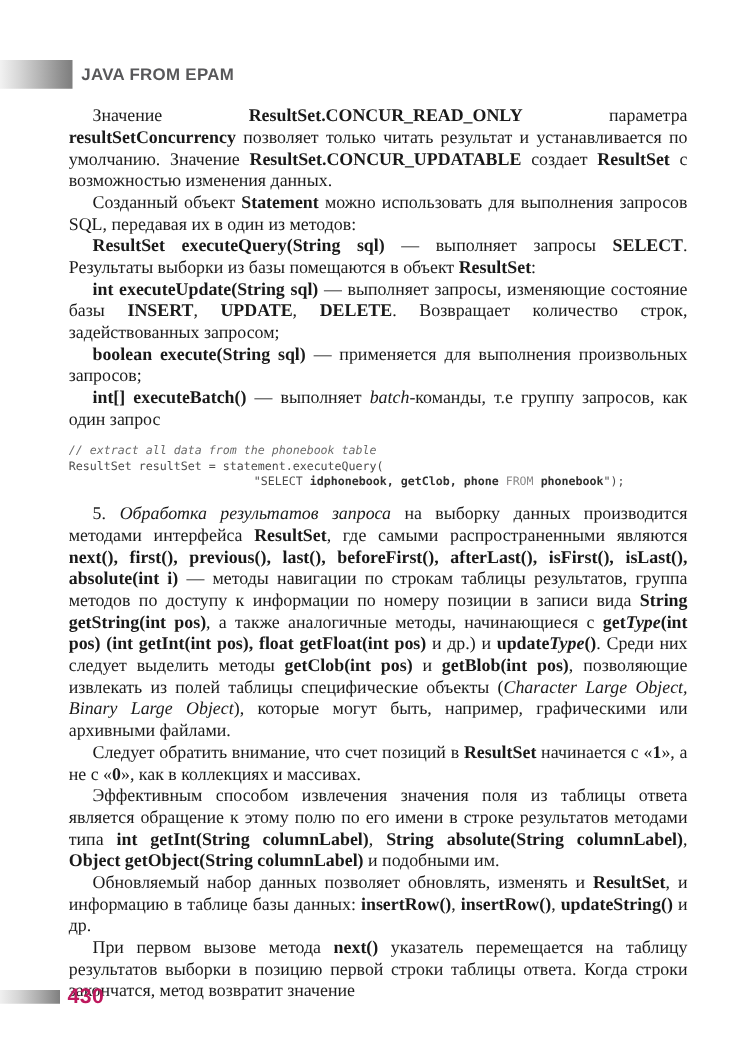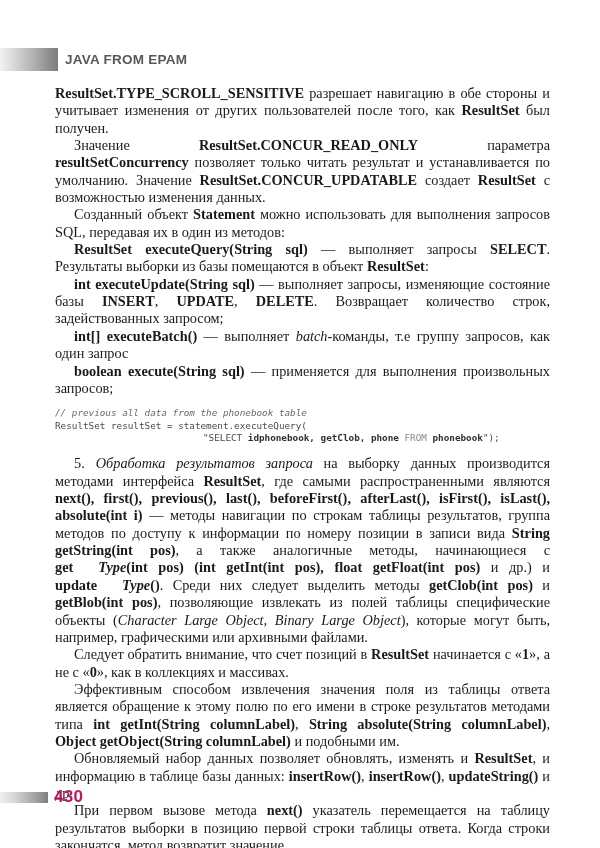--- a/index.html
+++ b/index.html
@@ -63,21 +63,21 @@
     line-height: 17.35px;
     text-align: justify;
     text-indent: 19px;
     hyphens: manual;
     -webkit-hyphens: manual;
   }
   p.para.noindent { text-indent: 0; }
 
   p.para b { font-weight: bold; }
   p.para i { font-style: italic; }
-  .bi { font-weight: bold; font-style: italic; padding-left: 25px; }
+  .bi { font-weight: bold; font-style: italic; }
 
   
   p.numitem {
     margin: 0;
     font-size: 14.3px;
     line-height: 17.35px;
     text-indent: 19px;
     text-align: left;
   }
   .num { font-style: normal; }
@@ -128,36 +128,35 @@
 
 <div class="page">
 
   <div class="header">
     <div class="header-rule"></div>
     <div class="header-title">JAVA FROM EPAM</div>
   </div>
 
   <div class="content">
 
-    <p class="para noindent"><b>ResultSet.TYPE_SCROLL_SENSITIVE</b><span> разрешает навигацию в обе стороны и учитывает изменения от других пользователей после того, как </span><b>ResultSet</b><span> был получен.</span></p>
 
     <p class="para"><span>Значение </span><b>ResultSet.CONCUR_READ_ONLY</b><span> параметра </span><b>resultSetConcurrency</b><span> позволяет только читать результат и устанавливается по умолчанию. Значение </span><b>ResultSet.CONCUR_UPDATABLE</b><span> создает </span><b>ResultSet</b><span> с возможностью изменения данных.</span></p>
 
 
     <p class="para"><span>Созданный объект </span><b>Statement</b><span> можно использовать для выполнения запросов SQL, передавая их в один из методов:</span></p>
 
     <p class="para"><b>ResultSet executeQuery(String sql)</b><span> — выполняет запросы </span><b>SELECT</b><span>. Результаты выборки из базы помещаются в объект </span><b>ResultSet</b><span>:</span></p>
 
     <p class="para"><b>int executeUpdate(String sql)</b><span> — выполняет запросы, изменяющие состояние базы </span><b>INSERT</b><span>, </span><b>UPDATE</b><span>, </span><b>DELETE</b><span>. Возвращает количество строк, задействованных запросом;</span></p>
 
+    <p class="para"><b>boolean execute(String sql)</b><span> — применяется для выполнения произвольных запросов;</span></p>
+
     <p class="para"><b>int[] executeBatch()</b><span> — выполняет </span><i>batch</i><span>-команды, т.е группу запросов, как один запрос</span></p>
 
-    <p class="para"><b>boolean execute(String sql)</b><span> — применяется для выполнения произвольных запросов;</span></p>
-
-    <div class="codeblock"><span class="cmt">// previous all data from the phonebook table</span>
+    <div class="codeblock"><span class="cmt">// extract all data from the phonebook table</span>
 <span>ResultSet resultSet = statement.executeQuery(</span>
 <span class="code-indent"></span><span>"SELECT </span><span class="id">idphonebook, getClob, phone</span><span class="kw"> FROM </span><span class="id">phonebook</span><span>");</span></div>
 
     <p class="numitem" style="text-align:justify;"><span class="num">5.</span><span class="numgap"></span><i>Обработка результатов запроса</i><span> на выборку данных производится методами интерфейса </span><b>ResultSet</b><span>, где самыми распространенными являются </span><b>next(), first(), previous(), last(), beforeFirst(), afterLast(), isFirst(), isLast(), absolute(int i)</b><span> — методы навигации по строкам таблицы результатов, группа методов по доступу к информации по номеру позиции в записи вида </span><b>String getString(int pos)</b><span>, а также аналогичные методы, начинающиеся с </span><b>get</b><span class="bi">Type</span><b>(int pos) (int getInt(int pos), float getFloat(int pos)</b><span> и др.) и </span><b>update</b><span class="bi">Type</span><b>()</b><span>. Среди них следует выделить методы </span><b>getClob(int pos)</b><span> и </span><b>getBlob(int pos)</b><span>, позволяющие извлекать из полей таблицы специфические объекты (</span><i>Character Large Object, Binary Large Object</i><span>), которые могут быть, например, графическими или архивными файлами.</span></p>
 
     <p class="para"><span>Следует обратить внимание, что счет позиций в </span><b>ResultSet</b><span> начинается с «</span><b>1</b><span>», а не с «</span><b>0</b><span>», как в коллекциях и массивах.</span></p>
 
     <p class="para"><span>Эффективным способом извлечения значения поля из таблицы ответа является обращение к этому полю по его имени в строке результатов методами типа </span><b>int getInt(String columnLabel)</b><span>, </span><b>String absolute(String columnLabel)</b><span>, </span><b>Object getObject(String columnLabel)</b><span> и подобными им.</span></p>
 
     <p class="para"><span>Обновляемый набор данных позволяет обновлять, изменять и </span><b>ResultSet</b><span>, и информацию в таблице базы данных: </span><b>insertRow()</b><span>, </span><b>insertRow()</b><span>, </span><b>updateString()</b><span> и др.</span></p>

